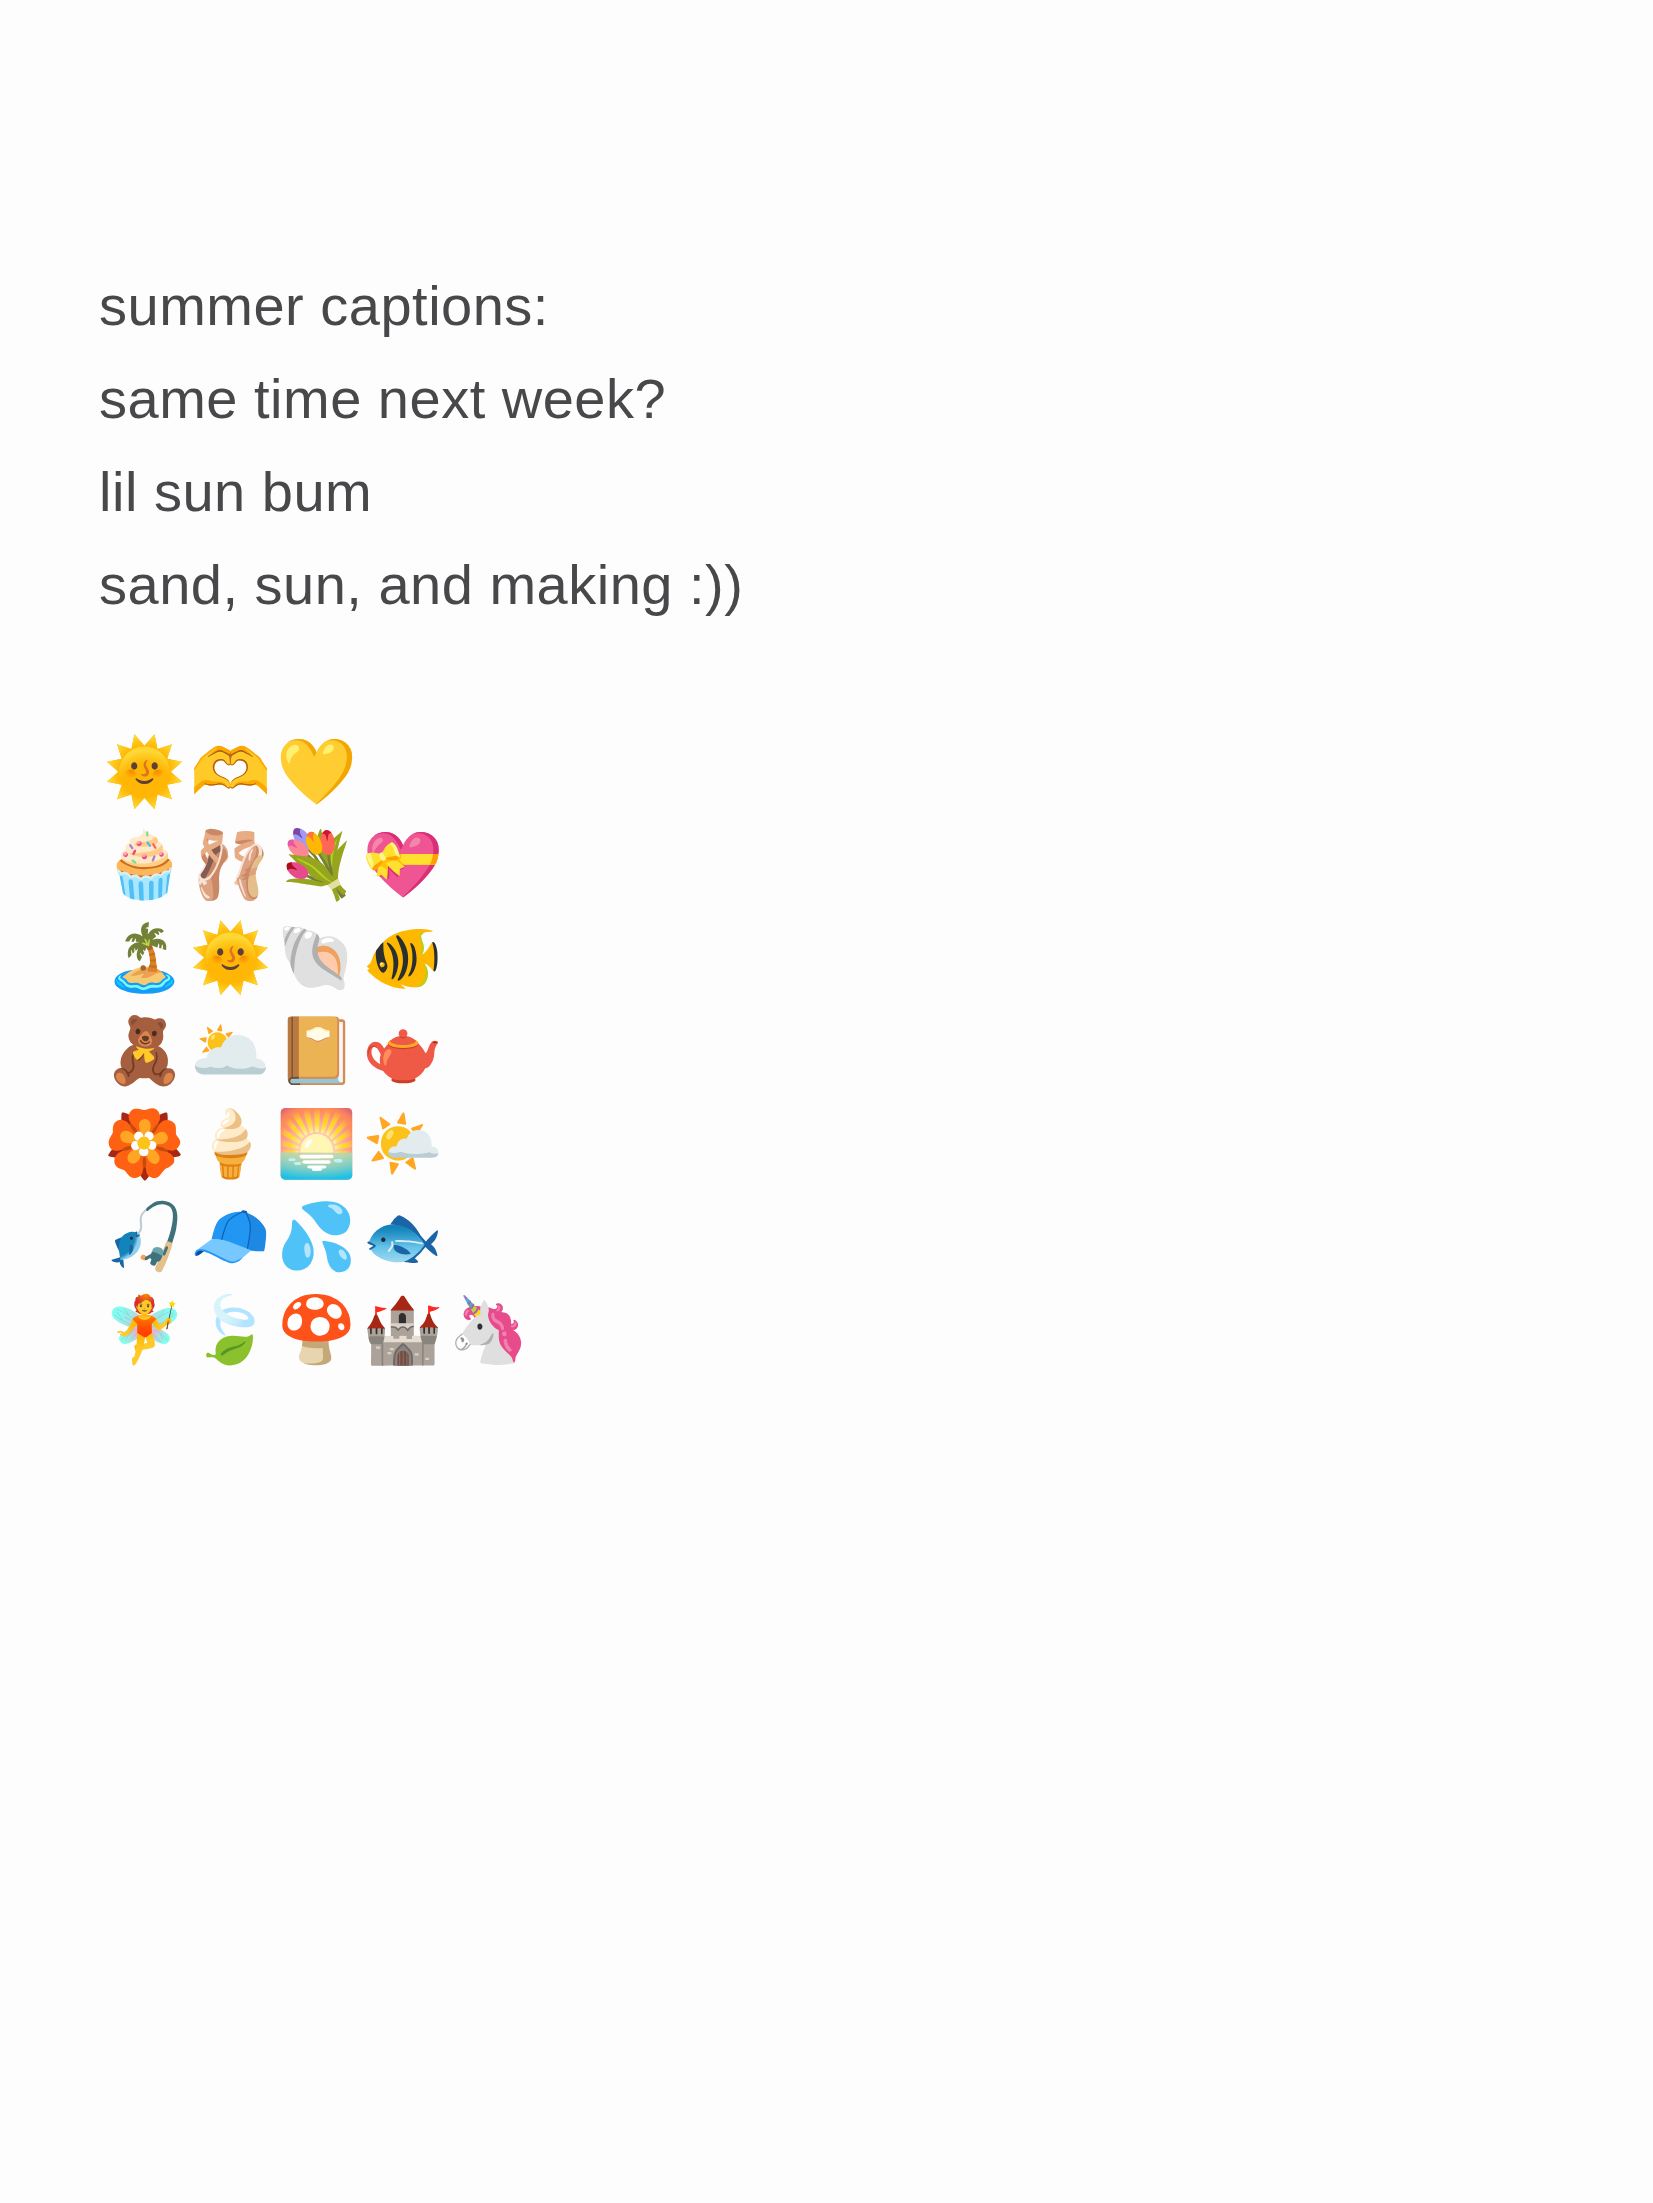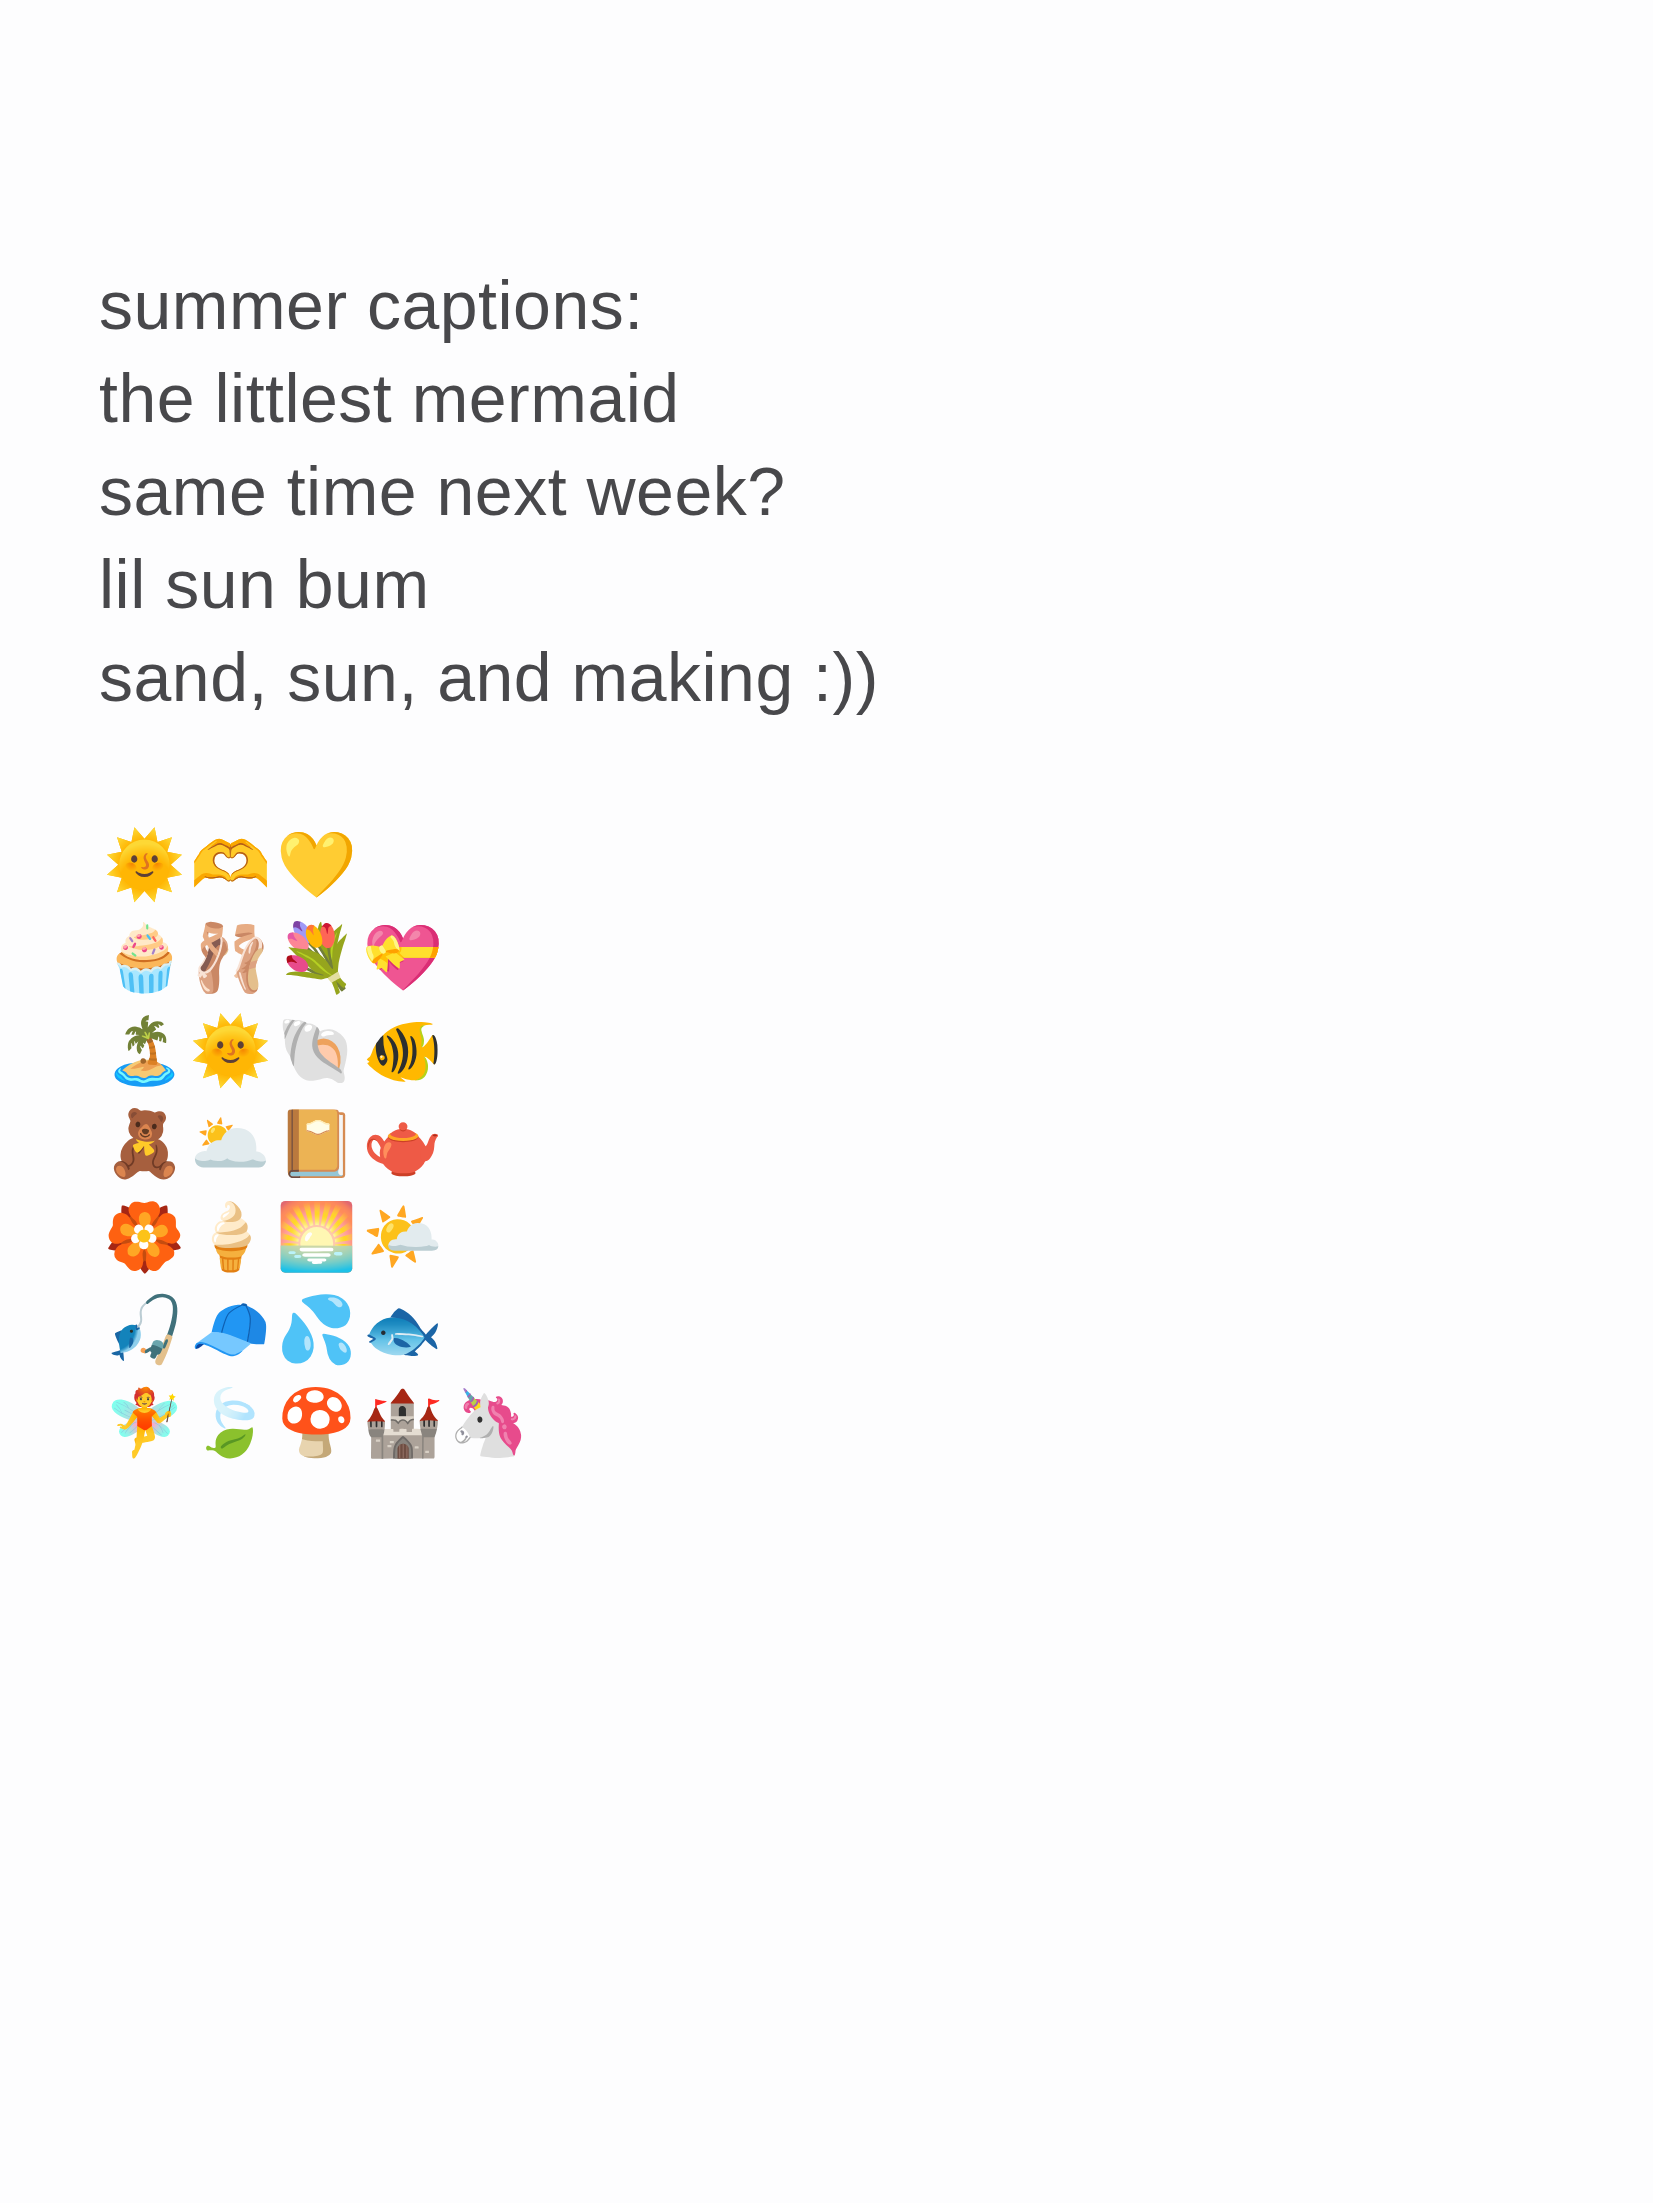--- a/index.html
+++ b/index.html
@@ -20,21 +20,21 @@
     width: 1653px;
     height: 2204px;
     background: #fdfdfe;
   }
   .note {
     position: absolute;
     left: 99px;
     top: 259px;
   }
   .line {
-    font-size: 68px;
+    font-size: 56px;
     line-height: 93px;
     height: 93px;
     color: #48484b;
     letter-spacing: 0.5px;
     white-space: nowrap;
   }
   .blank-line {
     height: 93px;
   }
   .emoji-row {
@@ -52,21 +52,20 @@
     font-family: "DejaVu Sans", sans-serif;
   }
 </style>
 </head>
 <body>
 
 <div class="page">
   <div class="note">
 
     <div class="line">summer captions:</div>
-    <div class="line">the littlest mermaid</div>
     <div class="line">same time next week?</div>
     <div class="line">lil sun bum</div>
     <div class="line">sand, sun, and making :))</div>
 
     <div class="blank-line"></div>
 
     <div class="emoji-row">
       <span class="emoji">🌞</span><span class="emoji">🫶</span><span class="emoji">💛</span>
     </div>
 

